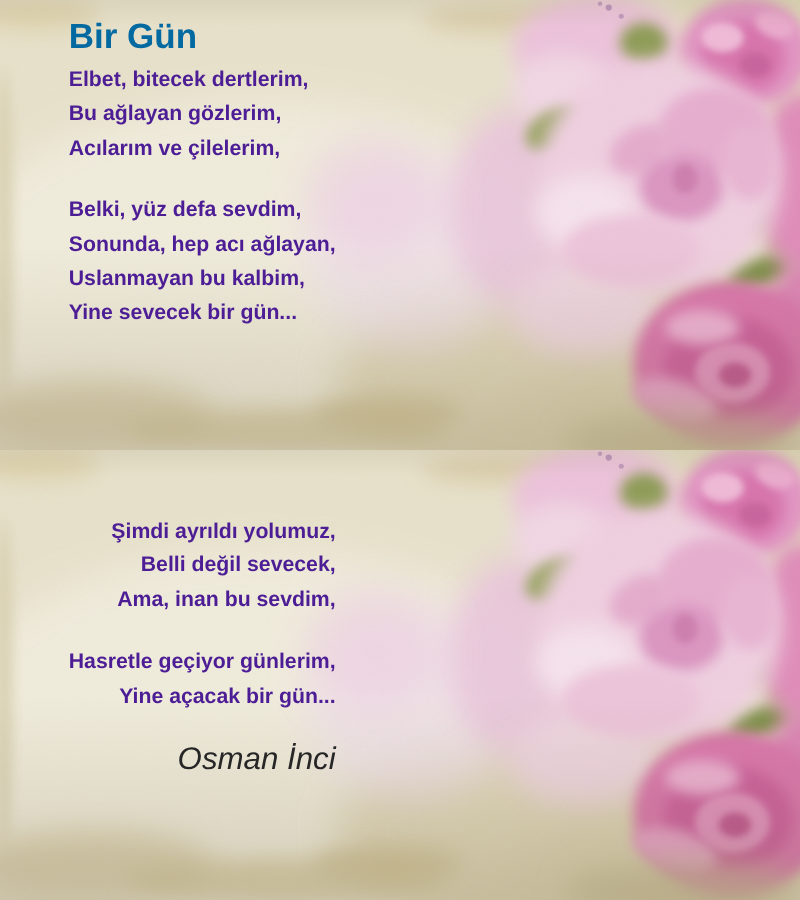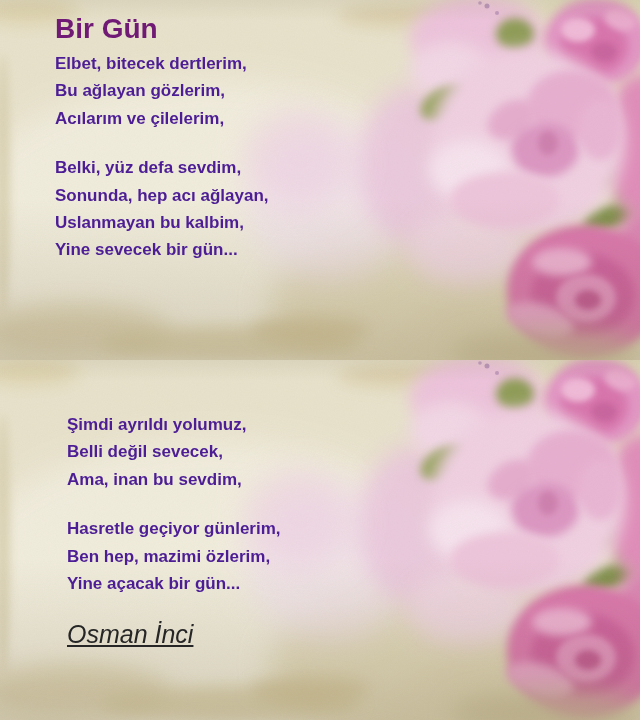--- a/index.html
+++ b/index.html
@@ -32,49 +32,49 @@
   .half svg { display: block; }
 
   .text-top {
     position: absolute;
     left: 55px;
     top: 13px;
     white-space: nowrap;
   }
   .text-bottom {
     position: absolute;
-    left: 67px;
+    left: 55px;
     top: 411px;
     white-space: nowrap;
+    text-align: right;
   }
   .poem-title {
     margin: 0 0 5px 0;
     font-size: 28px;
     line-height: 32px;
     font-weight: bold;
-    color: #701a75;
+    color: #0369a1;
     letter-spacing: 0px;
   }
   .stanza {
     margin: 0 0 22px 0;
   }
   .line {
     font-size: 17px;
     line-height: 27.4px;
     font-weight: bold;
     color: #4c1d95;
   }
   .author {
     margin-top: 6px;
     font-size: 25px;
     line-height: 30px;
     font-style: italic;
     font-weight: normal;
     color: #262626;
-    text-decoration: underline;
   }
 </style>
 </head>
 <body>
 
 <div class="page">
 
   <svg class="defs-svg" xmlns="http://www.w3.org/2000/svg" aria-hidden="true">
     <defs>
       <filter id="b3" x="-60%" y="-60%" width="220%" height="220%">
@@ -197,19 +197,18 @@
   </div>
 
   <div class="text-bottom">
     <div class="stanza">
       <div class="line">Şimdi ayrıldı yolumuz,</div>
       <div class="line">Belli değil sevecek,</div>
       <div class="line">Ama, inan bu sevdim,</div>
     </div>
     <div class="stanza">
       <div class="line">Hasretle geçiyor günlerim,</div>
-      <div class="line">Ben hep, mazimi özlerim,</div>
       <div class="line">Yine açacak bir gün...</div>
     </div>
     <div class="author">Osman İnci</div>
   </div>
 
 </div>
 
 </body></html>

